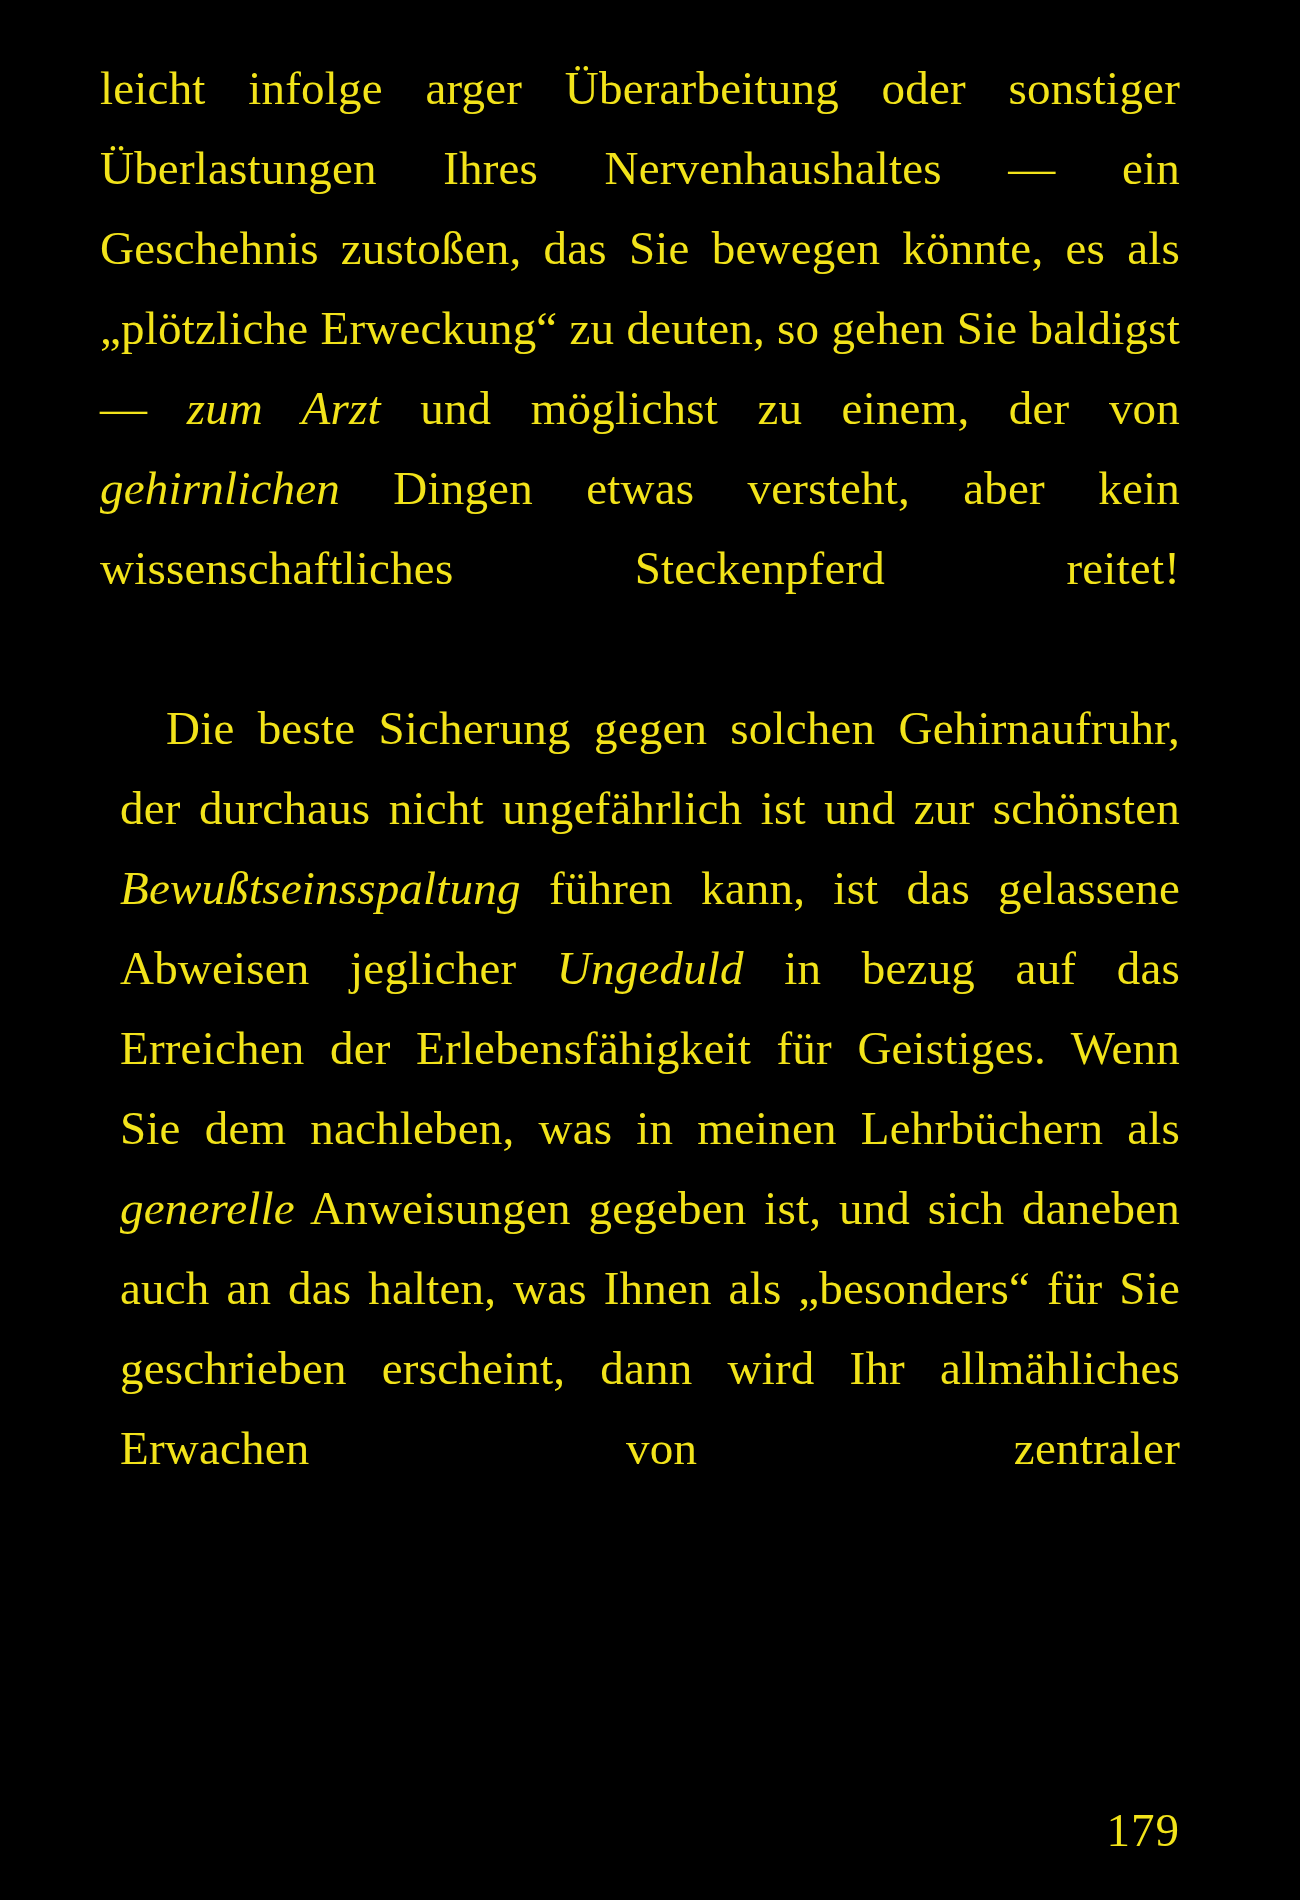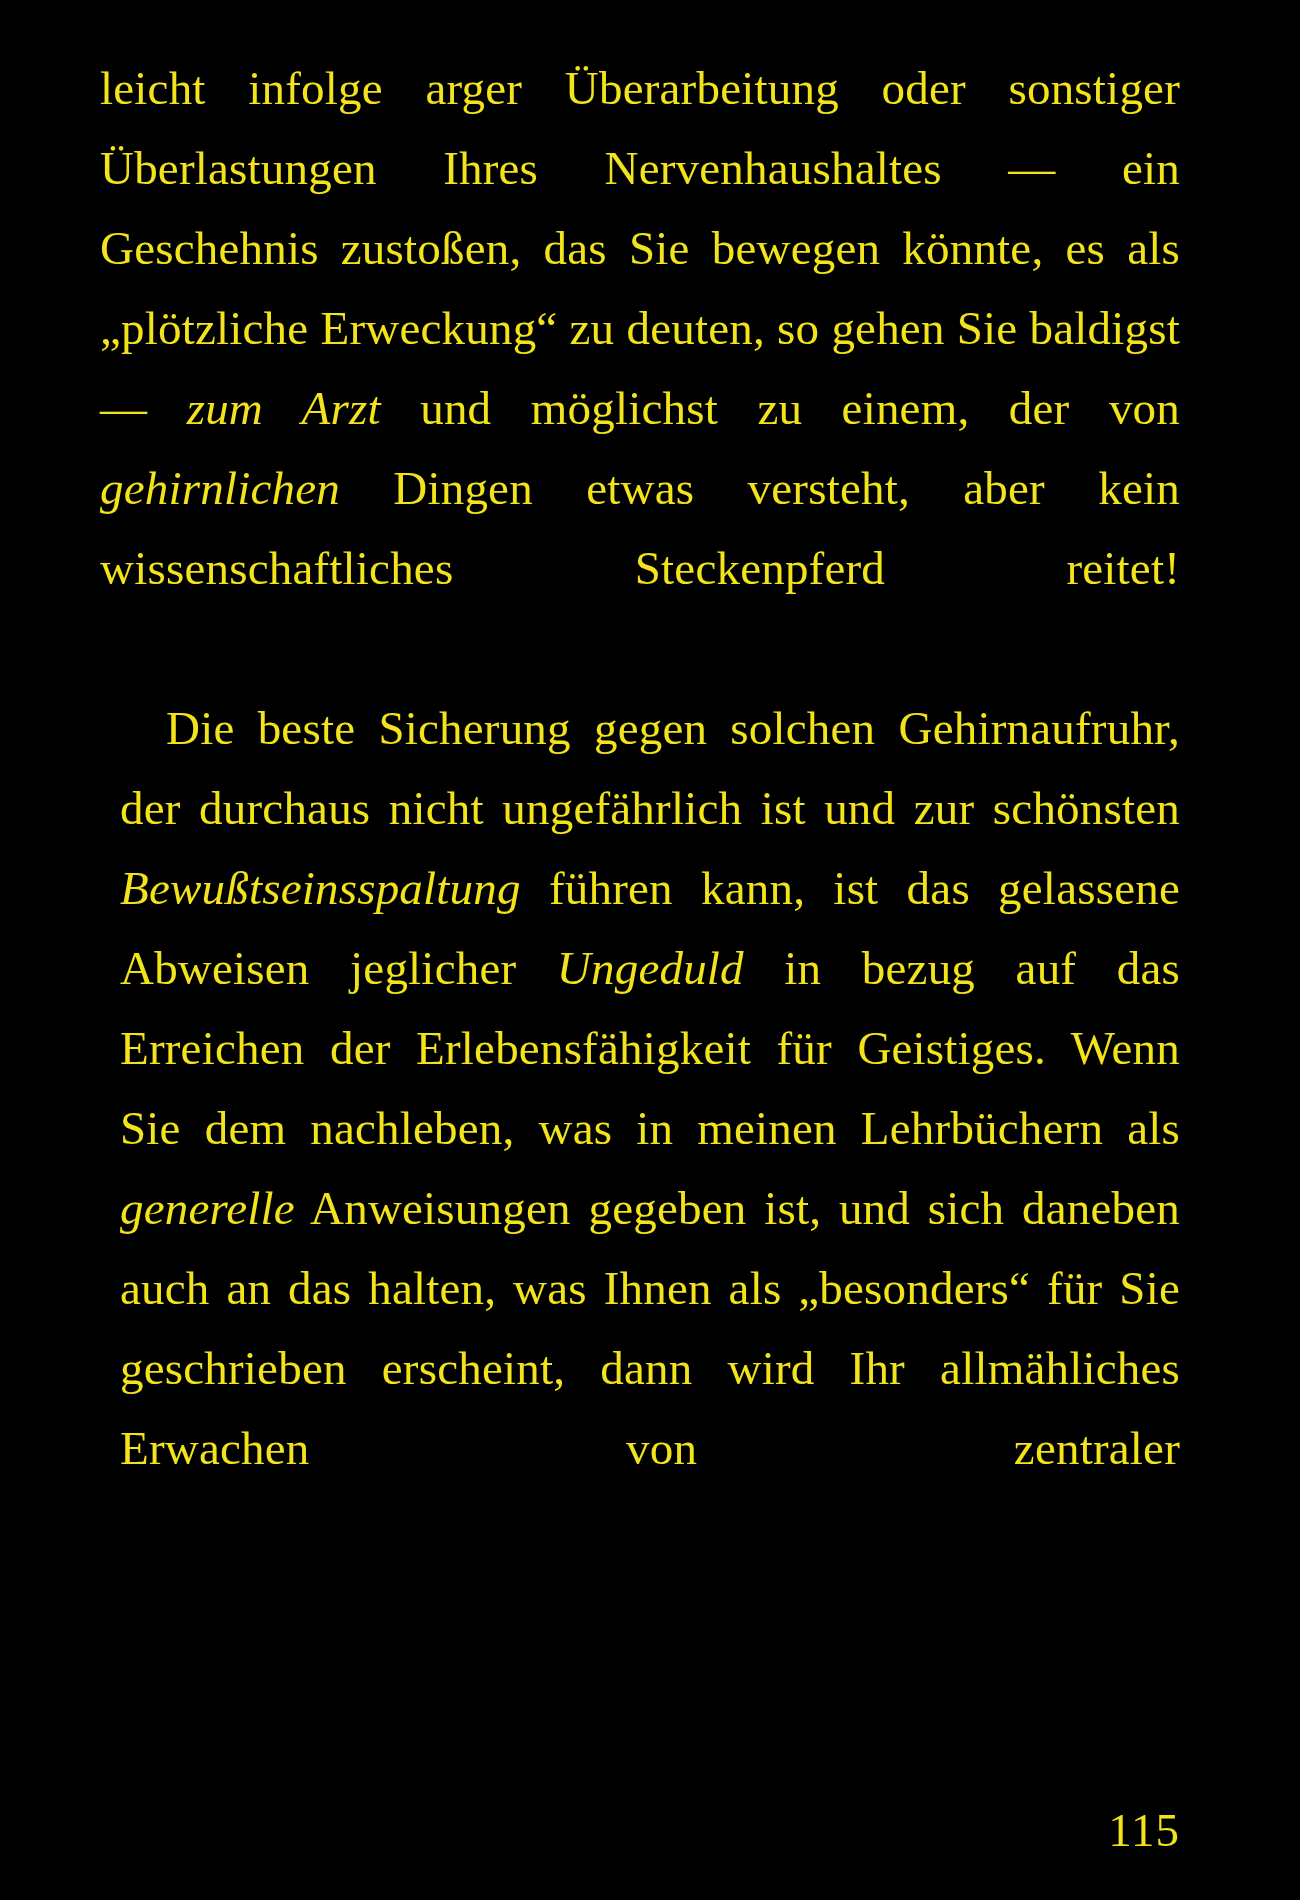--- a/index.html
+++ b/index.html
@@ -70,15 +70,15 @@
     <p class="para">
       <span>leicht infolge arger Überarbeitung oder sonstiger Überlastungen Ihres Nervenhaushaltes — ein Geschehnis zustoßen, das Sie bewegen könnte, es als „plötzliche Erweckung“ zu deuten, so gehen Sie baldigst — </span><span class="it">zum Arzt</span><span> und möglichst zu einem, der von </span><span class="it">gehirnlichen</span><span> Dingen etwas versteht, aber kein wissenschaftliches Steckenpferd reitet!</span>
     </p>
 
     <p class="para indent">
       <span>Die beste Sicherung gegen solchen Gehirnaufruhr, der durchaus nicht ungefährlich ist und zur schönsten </span><span class="it">Bewußtseinsspaltung</span><span> führen kann, ist das gelassene Abweisen jeglicher </span><span class="it">Ungeduld</span><span> in bezug auf das Erreichen der Erlebensfähigkeit für Geistiges. Wenn Sie dem nachleben, was in meinen Lehrbüchern als </span><span class="it">generelle</span><span> Anweisungen gegeben ist, und sich daneben auch an das halten, was Ihnen als „besonders“ für Sie geschrieben erscheint, dann wird Ihr allmähliches Erwachen von zentraler</span>
     </p>
 
   </div>
 
-  <div class="folio">115</div>
+  <div class="folio">179</div>
 
 </div>
 
 </body></html>

